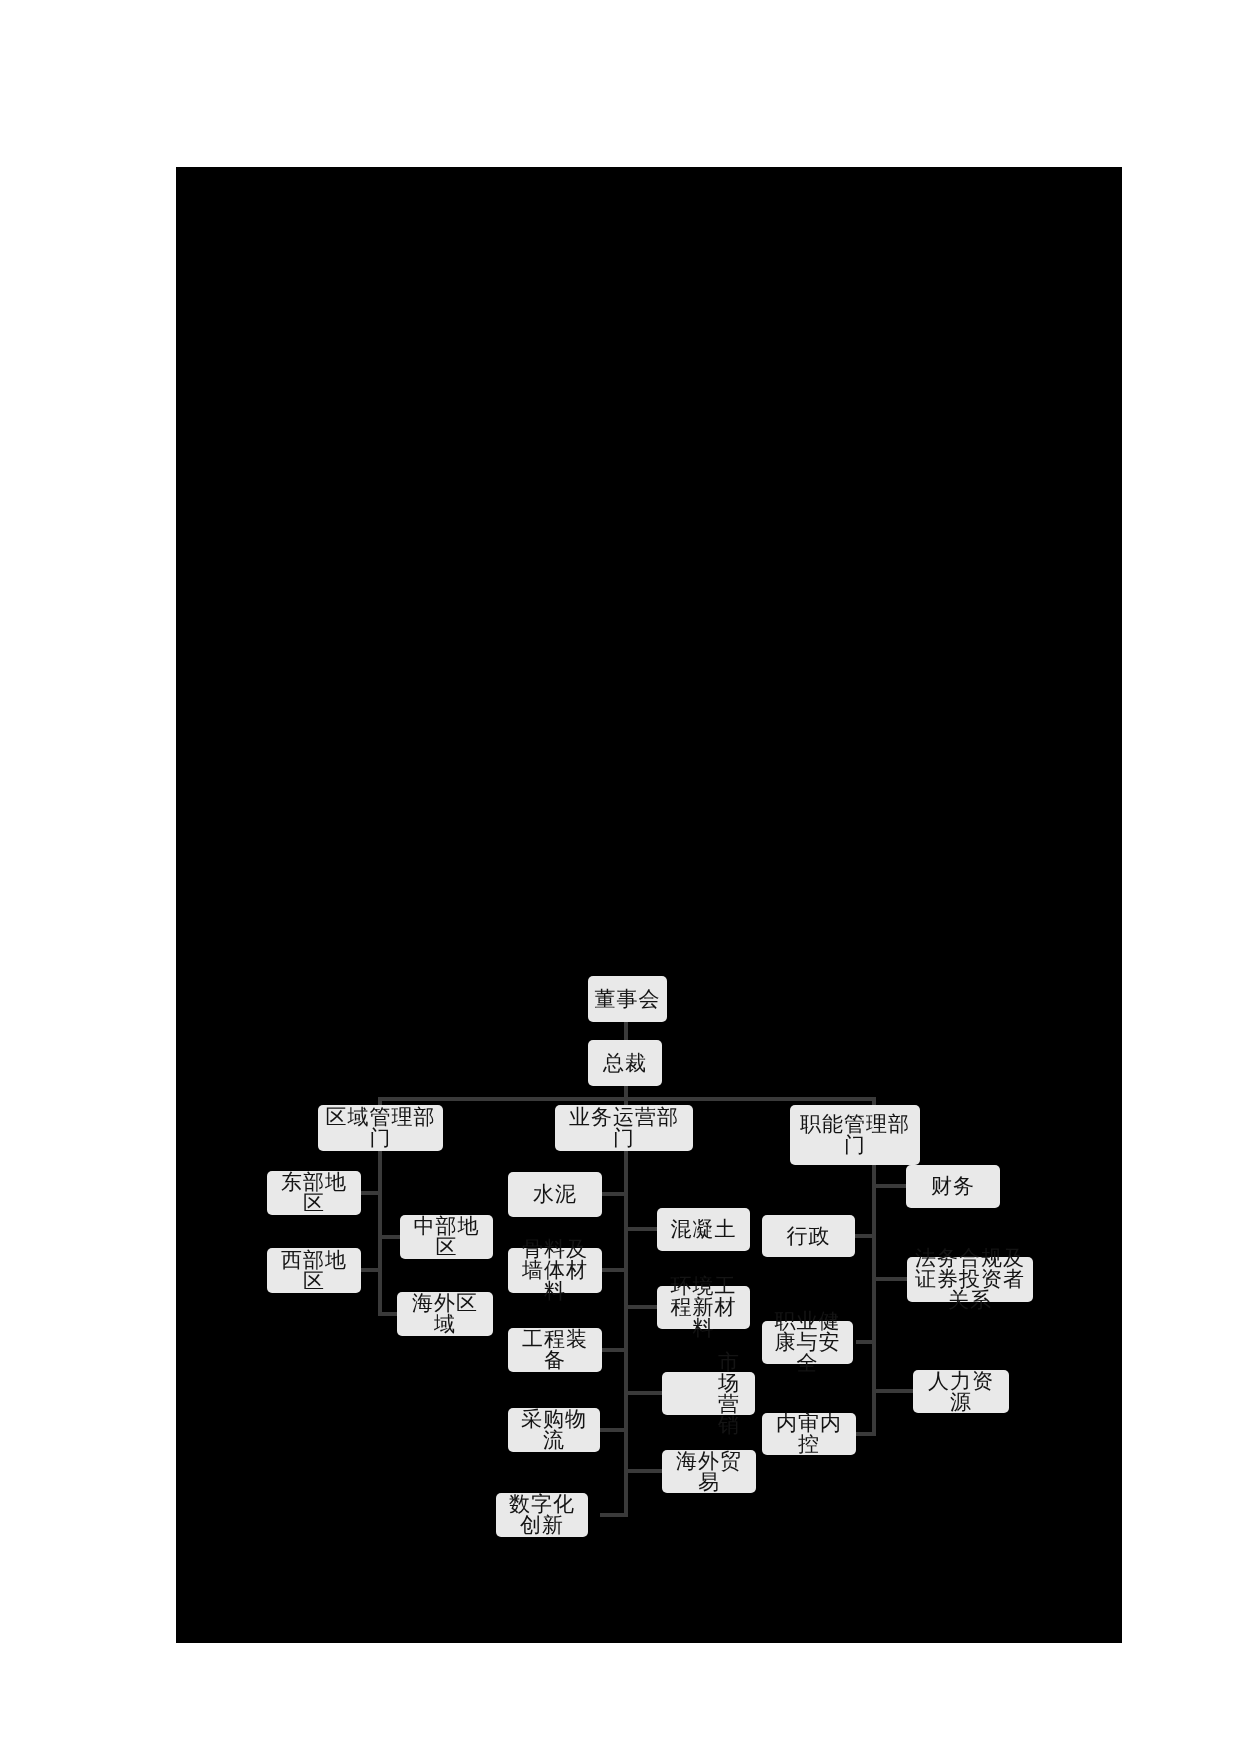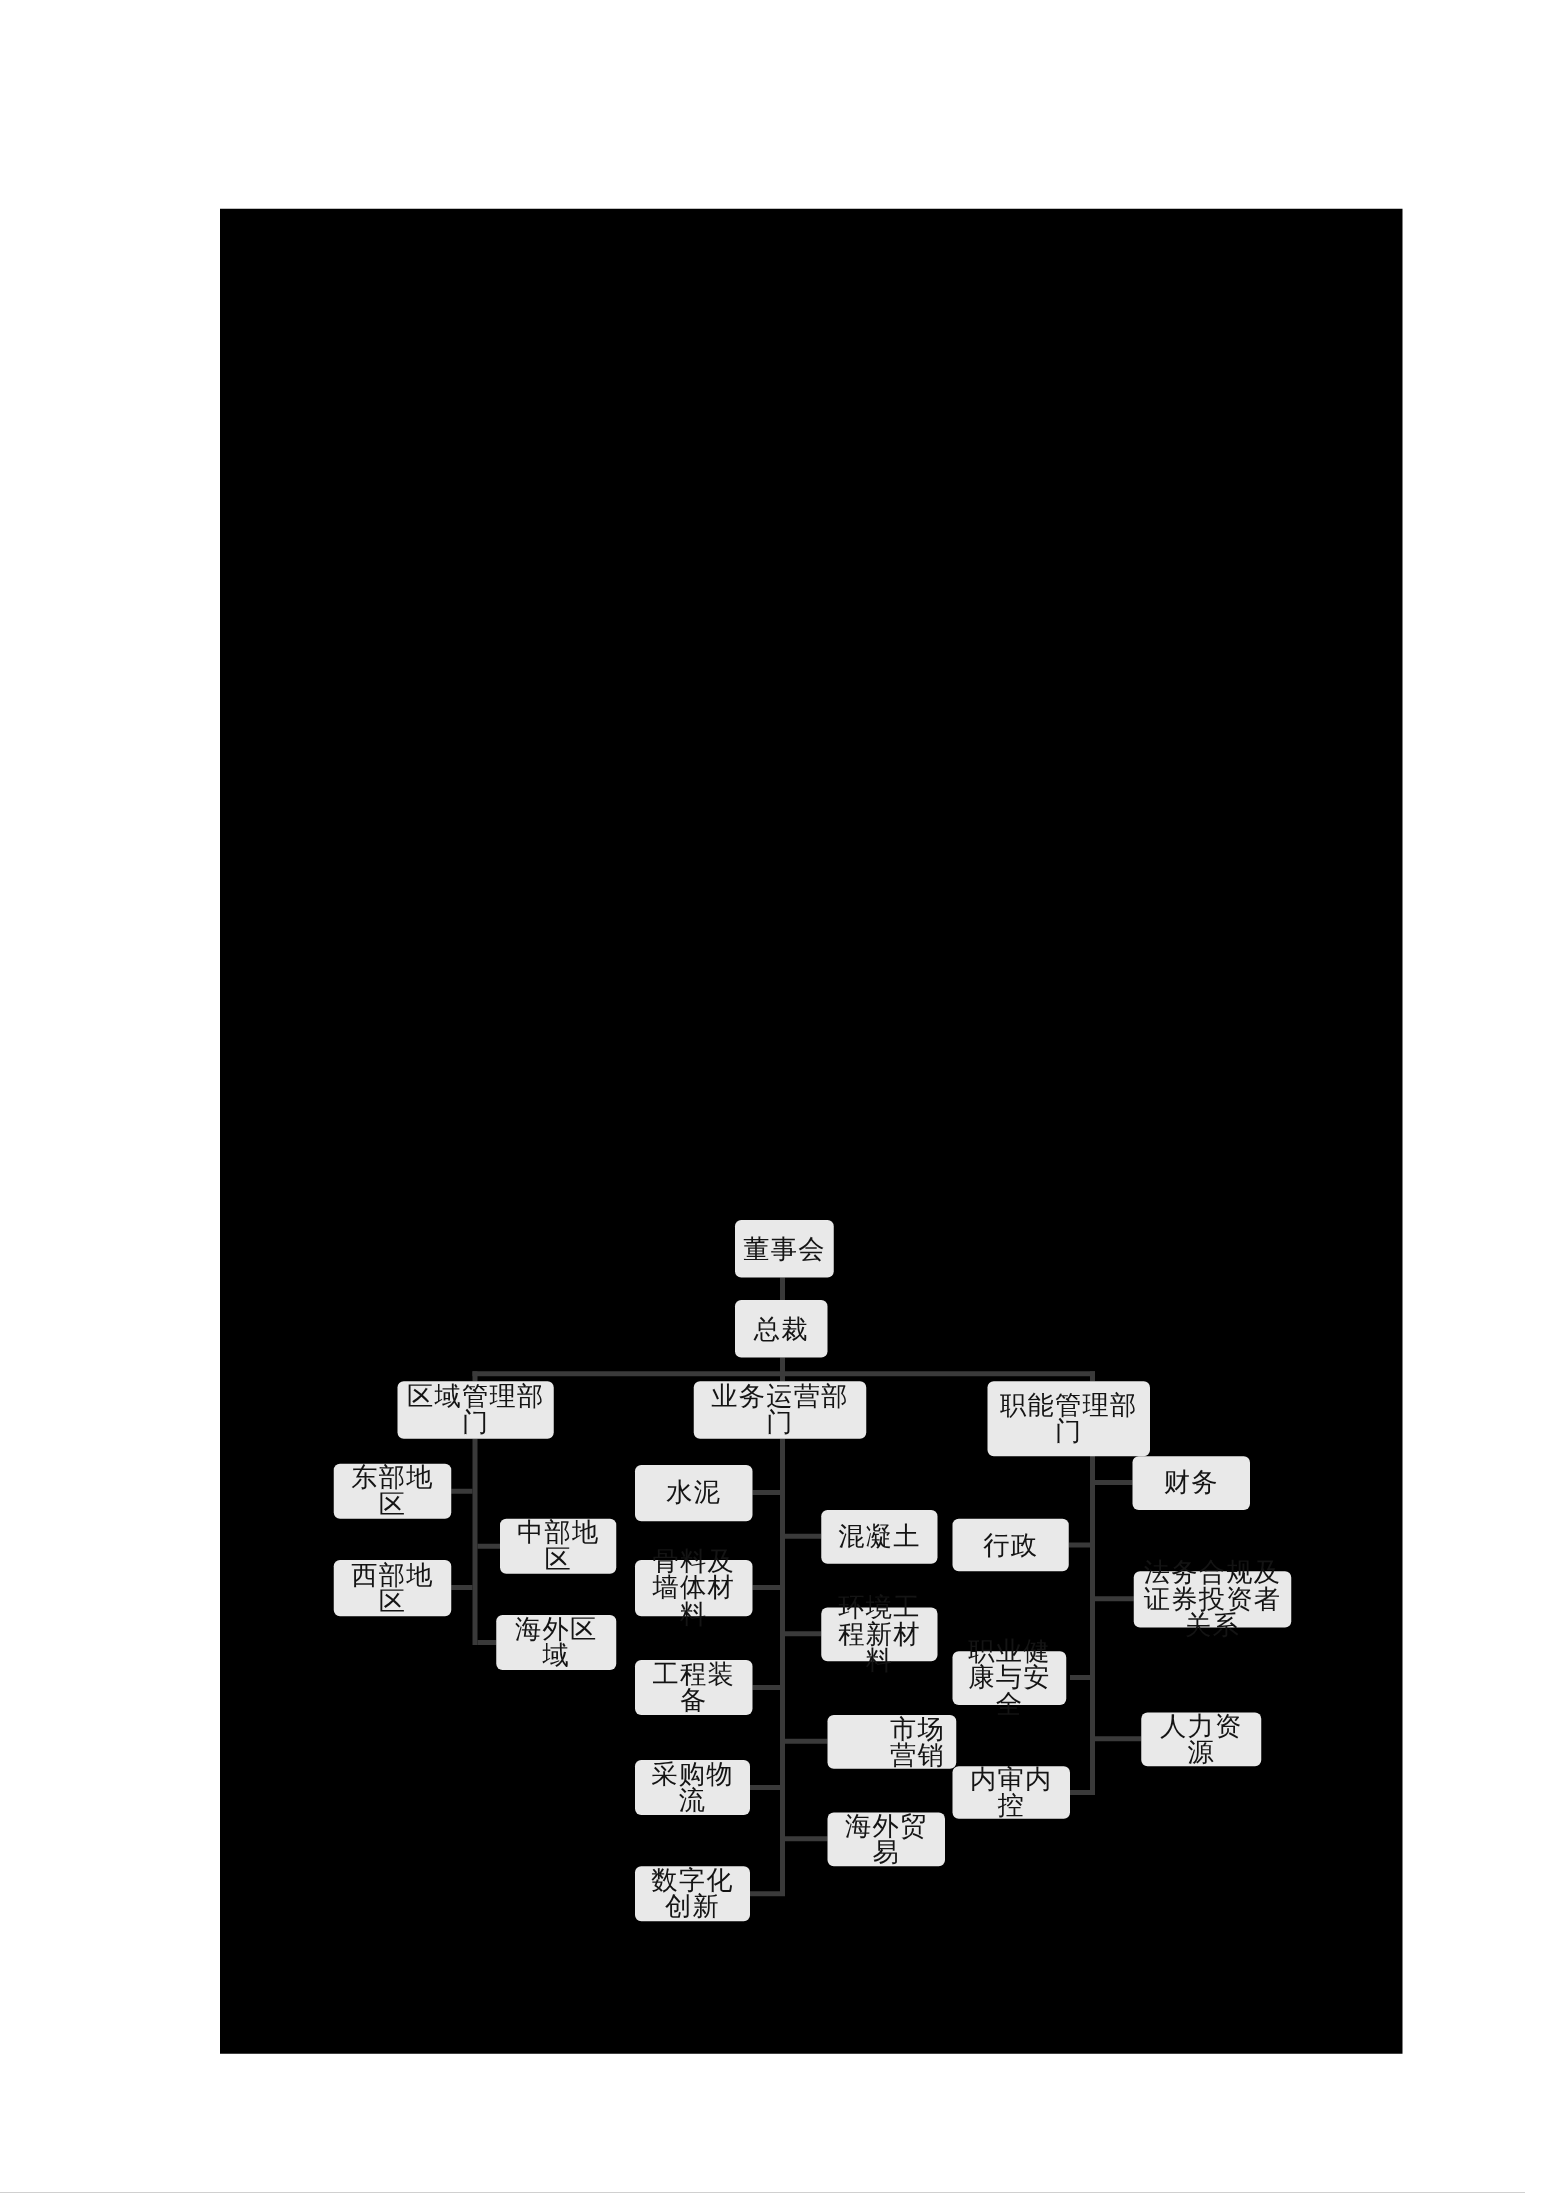--- a/index.html
+++ b/index.html
@@ -93,24 +93,24 @@
     <div class="node" style="left:91px;  top:1004px; width:94px;  height:44px;">东部地区</div>
     <div class="node" style="left:224px; top:1048px; width:93px;  height:44px;">中部地区</div>
     <div class="node" style="left:91px;  top:1081px; width:94px;  height:45px;">西部地区</div>
     <div class="node" style="left:221px; top:1125px; width:96px;  height:44px;">海外区域</div>
 
     <div class="node" style="left:332px; top:1005px; width:94px;  height:45px;">水泥</div>
     <div class="node" style="left:481px; top:1041px; width:93px;  height:43px;">混凝土</div>
     <div class="node" style="left:332px; top:1081px; width:94px;  height:45px;">骨料及墙体材料</div>
     <div class="node" style="left:481px; top:1119px; width:93px;  height:43px;">环境工程新材料</div>
     <div class="node" style="left:332px; top:1161px; width:94px;  height:44px;">工程装备</div>
-    <div class="node" style="left:486px; top:1205px; width:103px;  height:43px;padding-left:47px;">市场营销</div>
+    <div class="node" style="left:486px; top:1205px; width:93px;  height:43px;padding-left:47px;">市场营销</div>
     <div class="node" style="left:332px; top:1241px; width:92px;  height:44px;">采购物流</div>
     <div class="node" style="left:486px; top:1283px; width:94px;  height:43px;">海外贸易</div>
-    <div class="node" style="left:332px; top:1326px; width:92px;  height:44px;">数字化创新</div>
+    <div class="node" style="left:320px; top:1326px; width:92px;  height:44px;">数字化创新</div>
 
     <div class="node" style="left:730px; top:998px;  width:94px;  height:43px;">财务</div>
     <div class="node" style="left:586px; top:1048px; width:93px;  height:42px;">行政</div>
     <div class="node" style="left:731px; top:1090px; width:126px; height:45px;">法务合规及证券投资者关系</div>
     <div class="node" style="left:586px; top:1154px; width:91px;  height:43px;">职业健康与安全</div>
     <div class="node" style="left:737px; top:1203px; width:96px;  height:43px;">人力资源</div>
     <div class="node" style="left:586px; top:1246px; width:94px;  height:42px;">内审内控</div>
 
   </div>
 </div>

